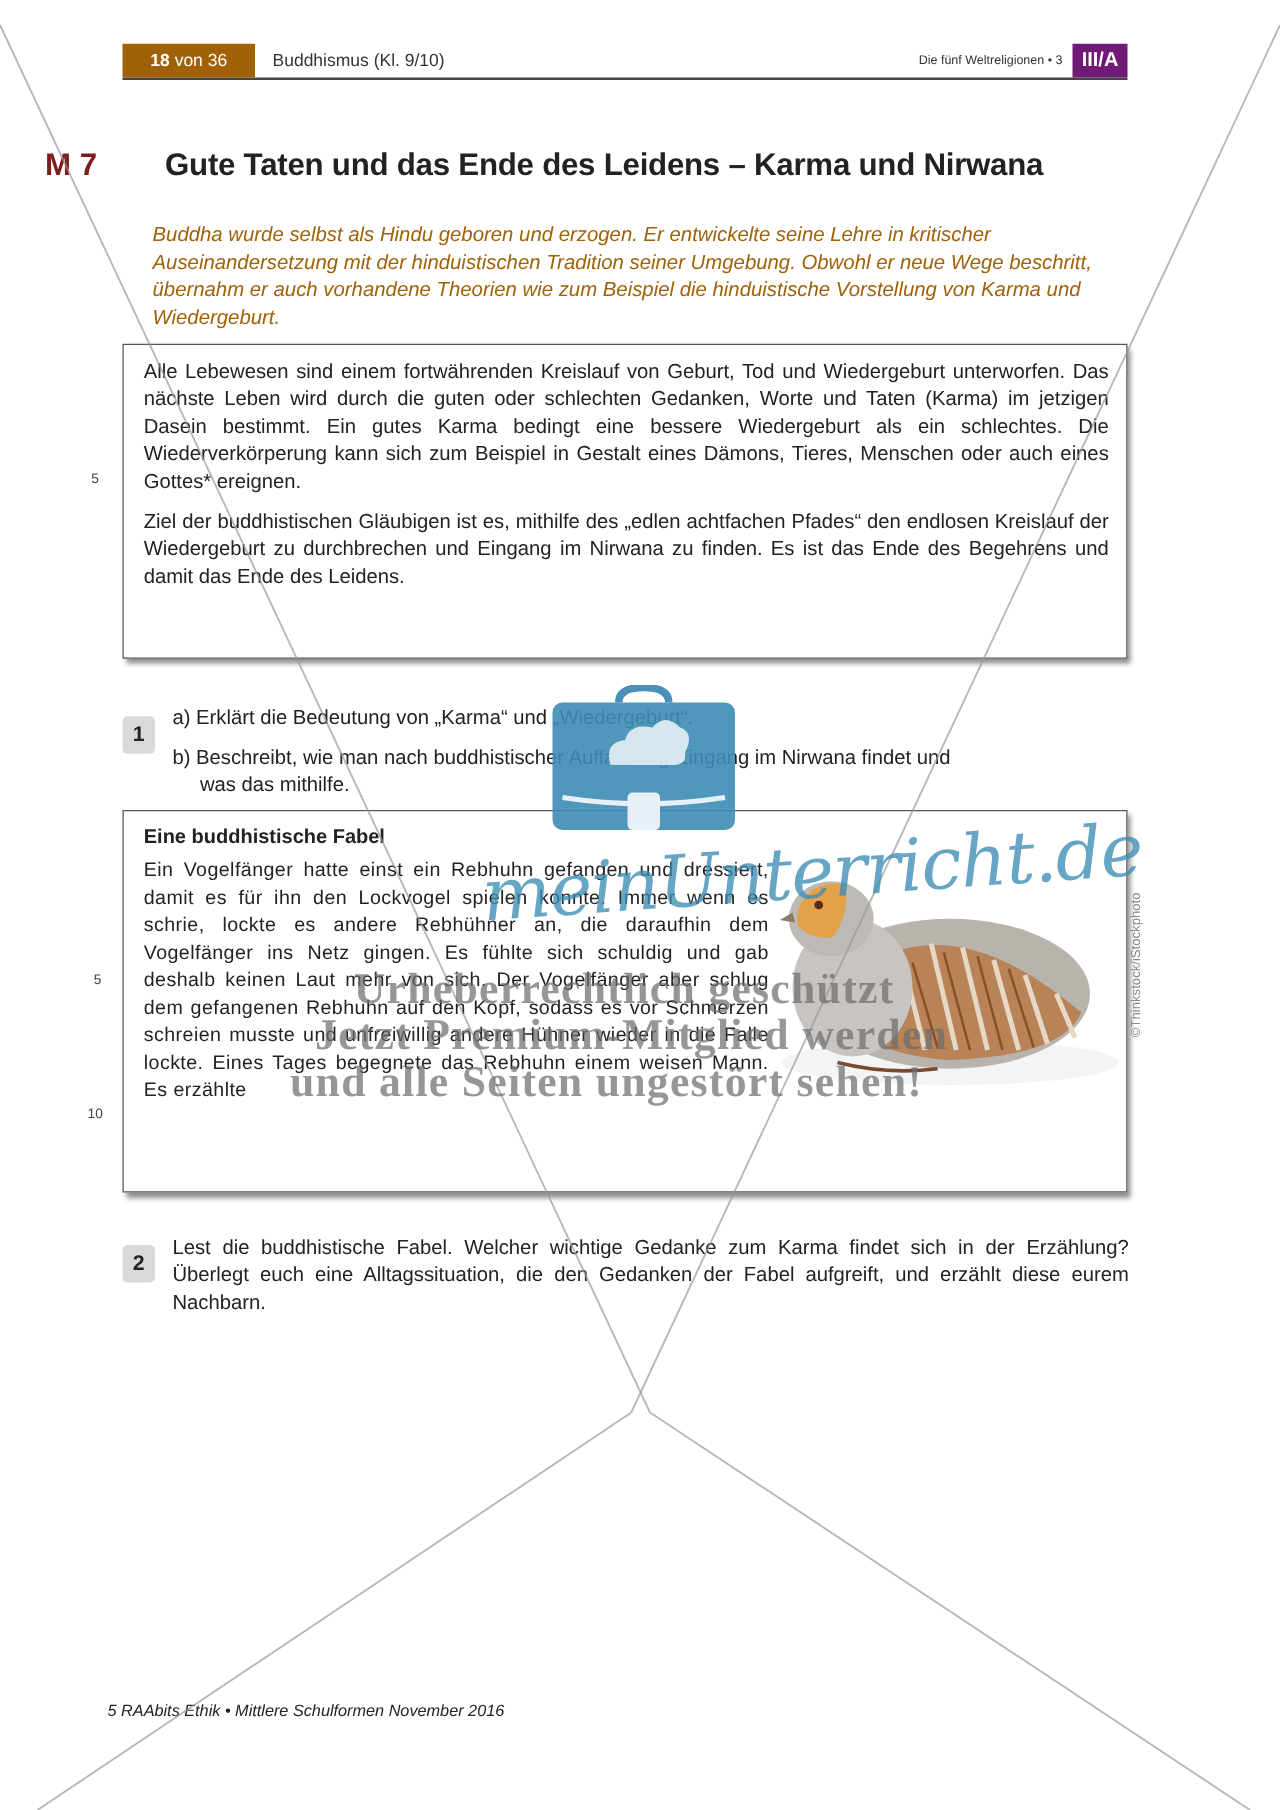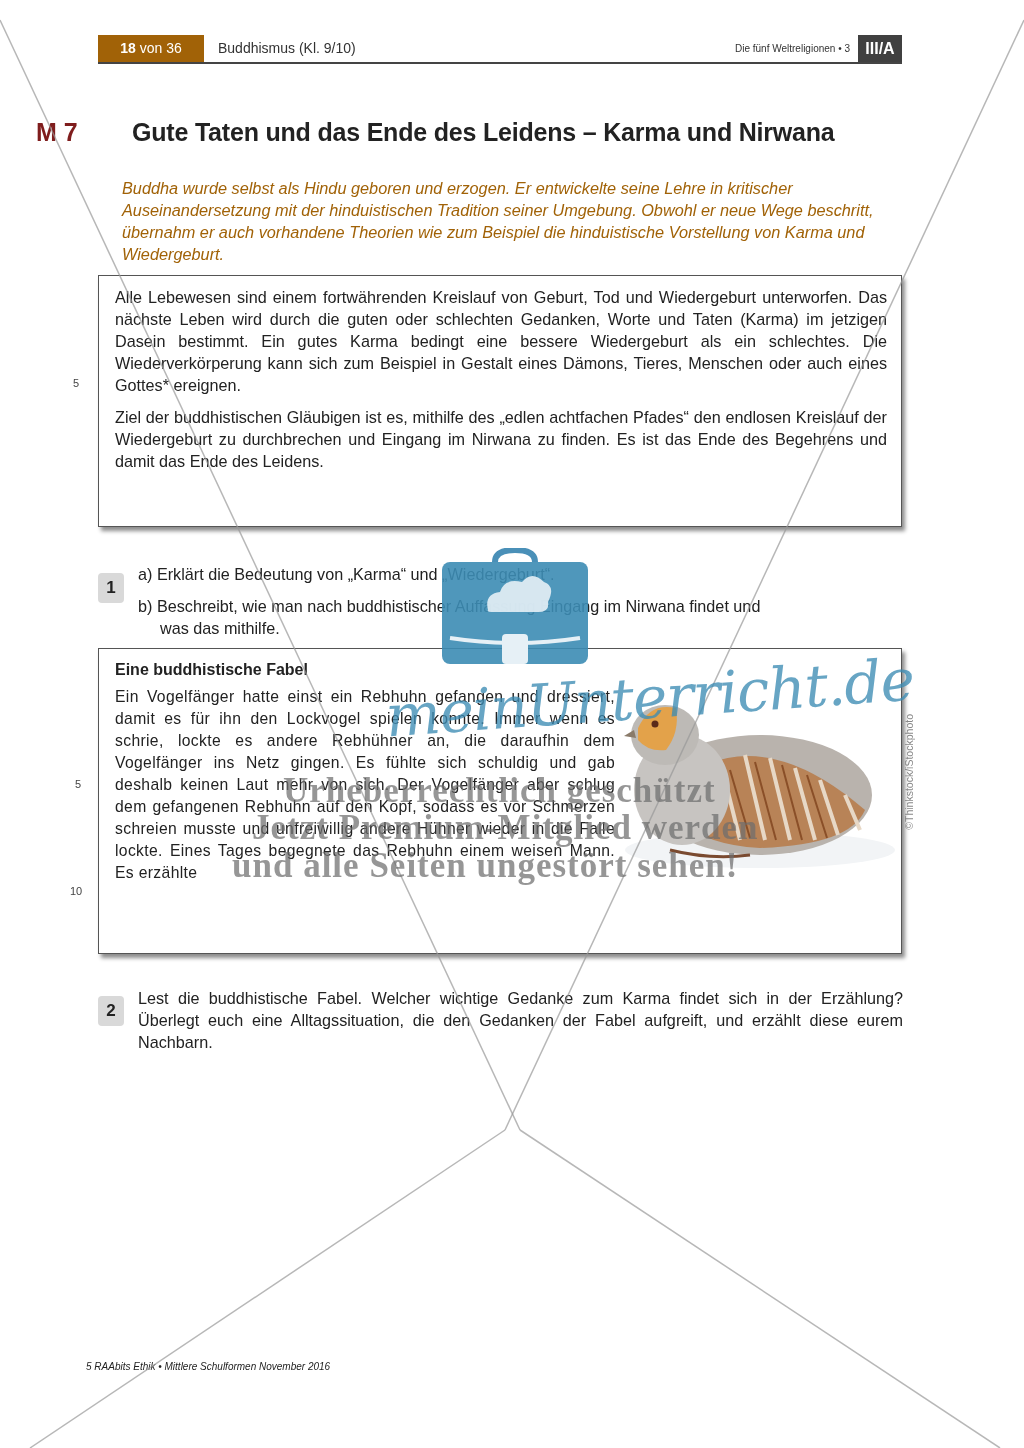--- a/index.html
+++ b/index.html
@@ -10,21 +10,21 @@
   }
   .abs { position: absolute; }
 
   
   .hdr { left: 98px; top: 35px; width: 804px; height: 27px; border-bottom: 2px solid #444; }
   .hdr-page { position: absolute; left: 0; top: 0; width: 106px; height: 27px; background: #a16207; color: #fff;
     font-size: 14px; line-height: 27px; text-align: center; }
   .hdr-page b { font-weight: bold; }
   .hdr-topic { position: absolute; left: 120px; top: 0; font-size: 14px; line-height: 27px; color: #333; }
   .hdr-series { position: absolute; right: 52px; top: 0; font-size: 10px; line-height: 27px; color: #333; }
-  .hdr-section { position: absolute; right: 0; top: 0; width: 44px; height: 27px; background: #404040; color: #fff;
+  .hdr-section { position: absolute; right: 0; top: 0; width: 44px; height: 27px; background: #701a75; color: #fff;
     font-size: 16px; font-weight: bold; line-height: 27px; text-align: center; }
 
   
   .m-label { left: 36px; top: 118px; font-size: 25px; font-weight: bold; color: #7f1d1d; }
   .title { left: 132px; top: 118px; font-size: 25px; font-weight: bold; color: #222; letter-spacing: -0.2px; }
 
   
   .intro { left: 122px; top: 177px; width: 786px; font-size: 16.3px; line-height: 22px; font-style: italic; color: #a16207; }
 
   
@@ -51,21 +51,21 @@
     color: #222; text-align: justify; letter-spacing: 0.35px; }
   .fable-wide { position: absolute; left: 16px; top: 230px; width: 775px; font-size: 16.2px; line-height: 22px; color: #222; text-align: justify; }
 
   
   .bird { left: 610px; top: 680px; width: 290px; height: 210px; }
   .credit { left: 903px; top: 714px; width: 40px; height: 110px; }
   .credit span { position: absolute; left: 0; top: 0; transform: rotate(-90deg) translate(-100%, 0); transform-origin: 0 0;
     font-size: 10.5px; color: #888; white-space: nowrap; }
 
   
-  .footer { left: 86px; top: 1361px; font-size: 10px; font-style: italic; color: #222; }
+  .footer { left: 86px; top: 1361px; font-size: 13px; font-style: italic; color: #222; }
 
   
   .xlines { left: 0; top: 0; width: 1024px; height: 1448px; pointer-events: none; }
   .wm-bag { left: 440px; top: 548px; width: 150px; height: 118px; }
   .wm-script { left: 385px; top: 664px; font-family: "DejaVu Serif", serif; font-style: italic; font-size: 58px;
     color: rgba(60,140,180,0.78); transform: rotate(-4deg); white-space: nowrap; letter-spacing: -1px; }
   .wm-line { font-family: Liberation Serif, serif; font-weight: bold; font-size: 35px; color: rgba(110,110,110,0.72);
     white-space: nowrap; letter-spacing: 1px; }
   .wm1 { left: 283px; top: 771px; }
   .wm2 { left: 252px; top: 808px; }

